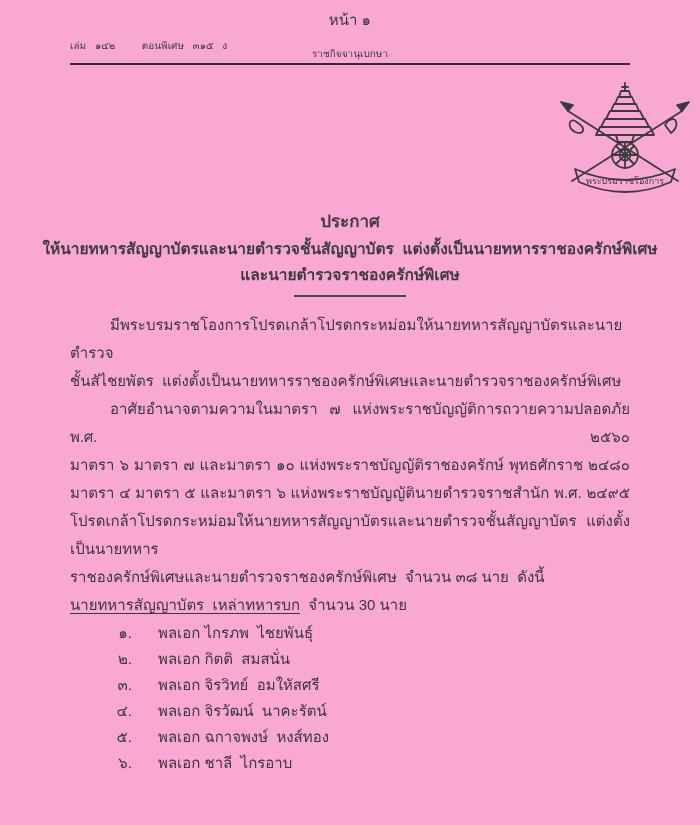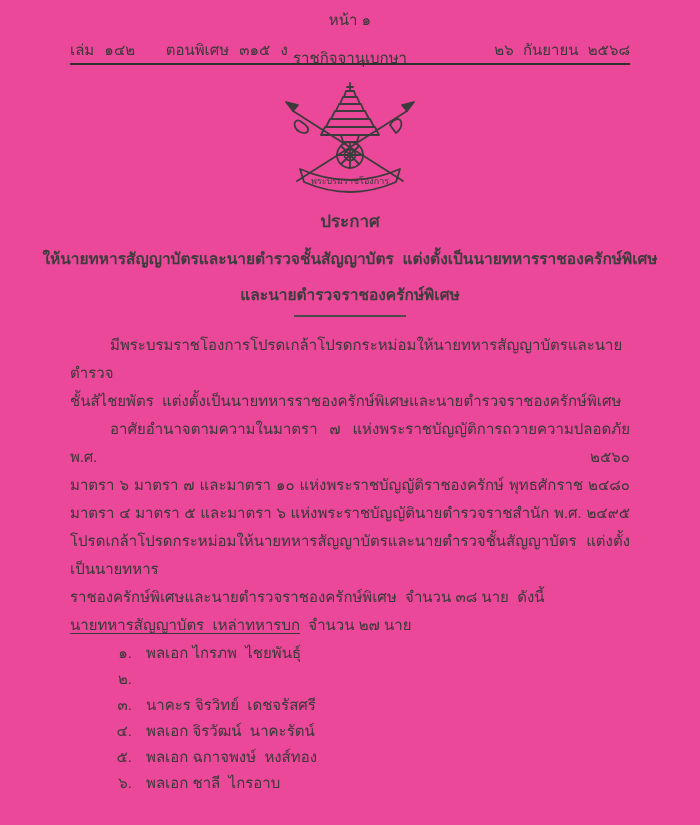--- a/index.html
+++ b/index.html
@@ -1,65 +1,65 @@
 <!DOCTYPE html>
 <html lang="th"><head>
 <meta charset="utf-8">
 <style>
   html, body { margin: 0; padding: 0; background: #ffffff; }
   .page {
     position: relative;
     width: 700px;
     height: 825px;
     margin: 0 auto;
-    background: #ec4899;
+    background: #f9a8d4;
     color: #3a3a3a;
     font-family: "Liberation Sans", sans-serif;
     overflow: hidden;
   }
   .t { white-space: pre-wrap; }
 
   .pagenum {
     padding-top: 8px;
     text-align: center;
     font-size: 15px;
   }
 
   .masthead {
     position: relative;
     margin: 6px 70px 0;
     height: 22px;
-    font-size: 15px;
+    font-size: 10px;
     text-align: right;
   }
   .mh-left   { position: absolute; left: 0;  top: 0; word-spacing: 6px; }
   .mh-center { position: absolute; left: 50%; transform: translateX(-50%); top: 8px; }
   .mh-right  { position: absolute; right: 0; top: 0; word-spacing: 5px; }
 
   .rule {
     margin: 3px 70px 0;
     border-top: 2px solid #2f2f2f;
     height: 0;
   }
 
   .emblem-wrap {
     margin-top: 16px;
     height: 114px;
-    text-align: center;
+    text-align: right;
   }
 
   .title {
     margin-top: 12px;
     text-align: center;
     font-size: 17px;
     font-weight: 600;
     color: #3d3d3d;
   }
   .subtitle {
-    margin-top: 13px;
+    margin-top: 3px;
     text-align: center;
     font-size: 15.5px;
     font-weight: 600;
     line-height: 23px;
     color: #3d3d3d;
   }
   .mini-rule {
     width: 112px;
     border-top: 2px solid #4a4a4a;
     margin: 9px auto 0;
@@ -88,34 +88,33 @@
     line-height: 26px;
     font-size: 15px;
   }
   .row .no {
     flex: none;
     width: 62px;
     text-align: right;
   }
   .row .name {
     flex: none;
-    margin-left: 14px;
+    margin-left: 26px;
   }
 </style>
 </head>
 <body>
 
 <div class="page">
 
   <div class="pagenum t">หน้า ๑</div>
 
   <div class="masthead">
     <span class="mh-left t">เล่ม ๑๔๒   ตอนพิเศษ ๓๑๕ ง</span>
     <span class="mh-center t">ราชกิจจานุเบกษา</span>
-    <span class="mh-right t">๒๖ กันยายน ๒๕๖๘</span>
   </div>
 
   <div class="rule"></div>
 
   <div class="emblem-wrap">
     <svg width="150" height="112" viewBox="0 0 150 112">
       <g stroke="#3c3c3c" fill="none" stroke-width="1.8" stroke-linecap="round" stroke-linejoin="round">
         <path d="M75 2 L75 10"></path>
         <path d="M72 6 L78 6"></path>
         <path d="M71 10 L79 10 L81 16 L69 16 Z"></path>
@@ -150,34 +149,35 @@
     <div class="line t indent just">มีพระบรมราชโองการโปรดเกล้าโปรดกระหม่อมให้นายทหารสัญญาบัตรและนายตำรวจ</div>
     <div class="line t">ชั้นสัไชยพัตร  แต่งตั้งเป็นนายทหารราชองครักษ์พิเศษและนายตำรวจราชองครักษ์พิเศษ</div>
     <div class="line t indent just">อาศัยอำนาจตามความในมาตรา ๗ แห่งพระราชบัญญัติการถวายความปลอดภัย พ.ศ. ๒๕๖๐</div>
     <div class="line t just">มาตรา ๖ มาตรา ๗ และมาตรา ๑๐ แห่งพระราชบัญญัติราชองครักษ์ พุทธศักราช ๒๔๘๐</div>
     <div class="line t just">มาตรา ๔ มาตรา ๕ และมาตรา ๖ แห่งพระราชบัญญัตินายตำรวจราชสำนัก พ.ศ. ๒๔๙๕</div>
     <div class="line t just">โปรดเกล้าโปรดกระหม่อมให้นายทหารสัญญาบัตรและนายตำรวจชั้นสัญญาบัตร  แต่งตั้งเป็นนายทหาร</div>
     <div class="line t">ราชองครักษ์พิเศษและนายตำรวจราชองครักษ์พิเศษ  จำนวน ๓๘ นาย  ดังนี้</div>
   </div>
 
   <div class="sect">
-    <span class="u t">นายทหารสัญญาบัตร  เหล่าทหารบก</span><span class="t">  จำนวน ๒๗ นาย</span>
+    <span class="u t">นายทหารสัญญาบัตร  เหล่าทหารบก</span><span class="t">  จำนวน 30 นาย</span>
   </div>
 
   <div class="roster">
     <div class="row">
       <span class="no t">๑.</span>
       <span class="name t">พลเอก ไกรภพ  ไชยพันธุ์</span>
     </div>
     <div class="row">
       <span class="no t">๒.</span>
+      <span class="name t">พลเอก กิตติ  สมสนั่น</span>
     </div>
     <div class="row">
       <span class="no t">๓.</span>
-      <span class="name t">นาคะร จิรวิทย์  เดชจรัสศรี</span>
+      <span class="name t">พลเอก จิรวิทย์  อมใหัสศรี</span>
     </div>
     <div class="row">
       <span class="no t">๔.</span>
       <span class="name t">พลเอก จิรวัฒน์  นาคะรัตน์</span>
     </div>
     <div class="row">
       <span class="no t">๕.</span>
       <span class="name t">พลเอก ฉกาจพงษ์  หงส์ทอง</span>
     </div>
     <div class="row">

